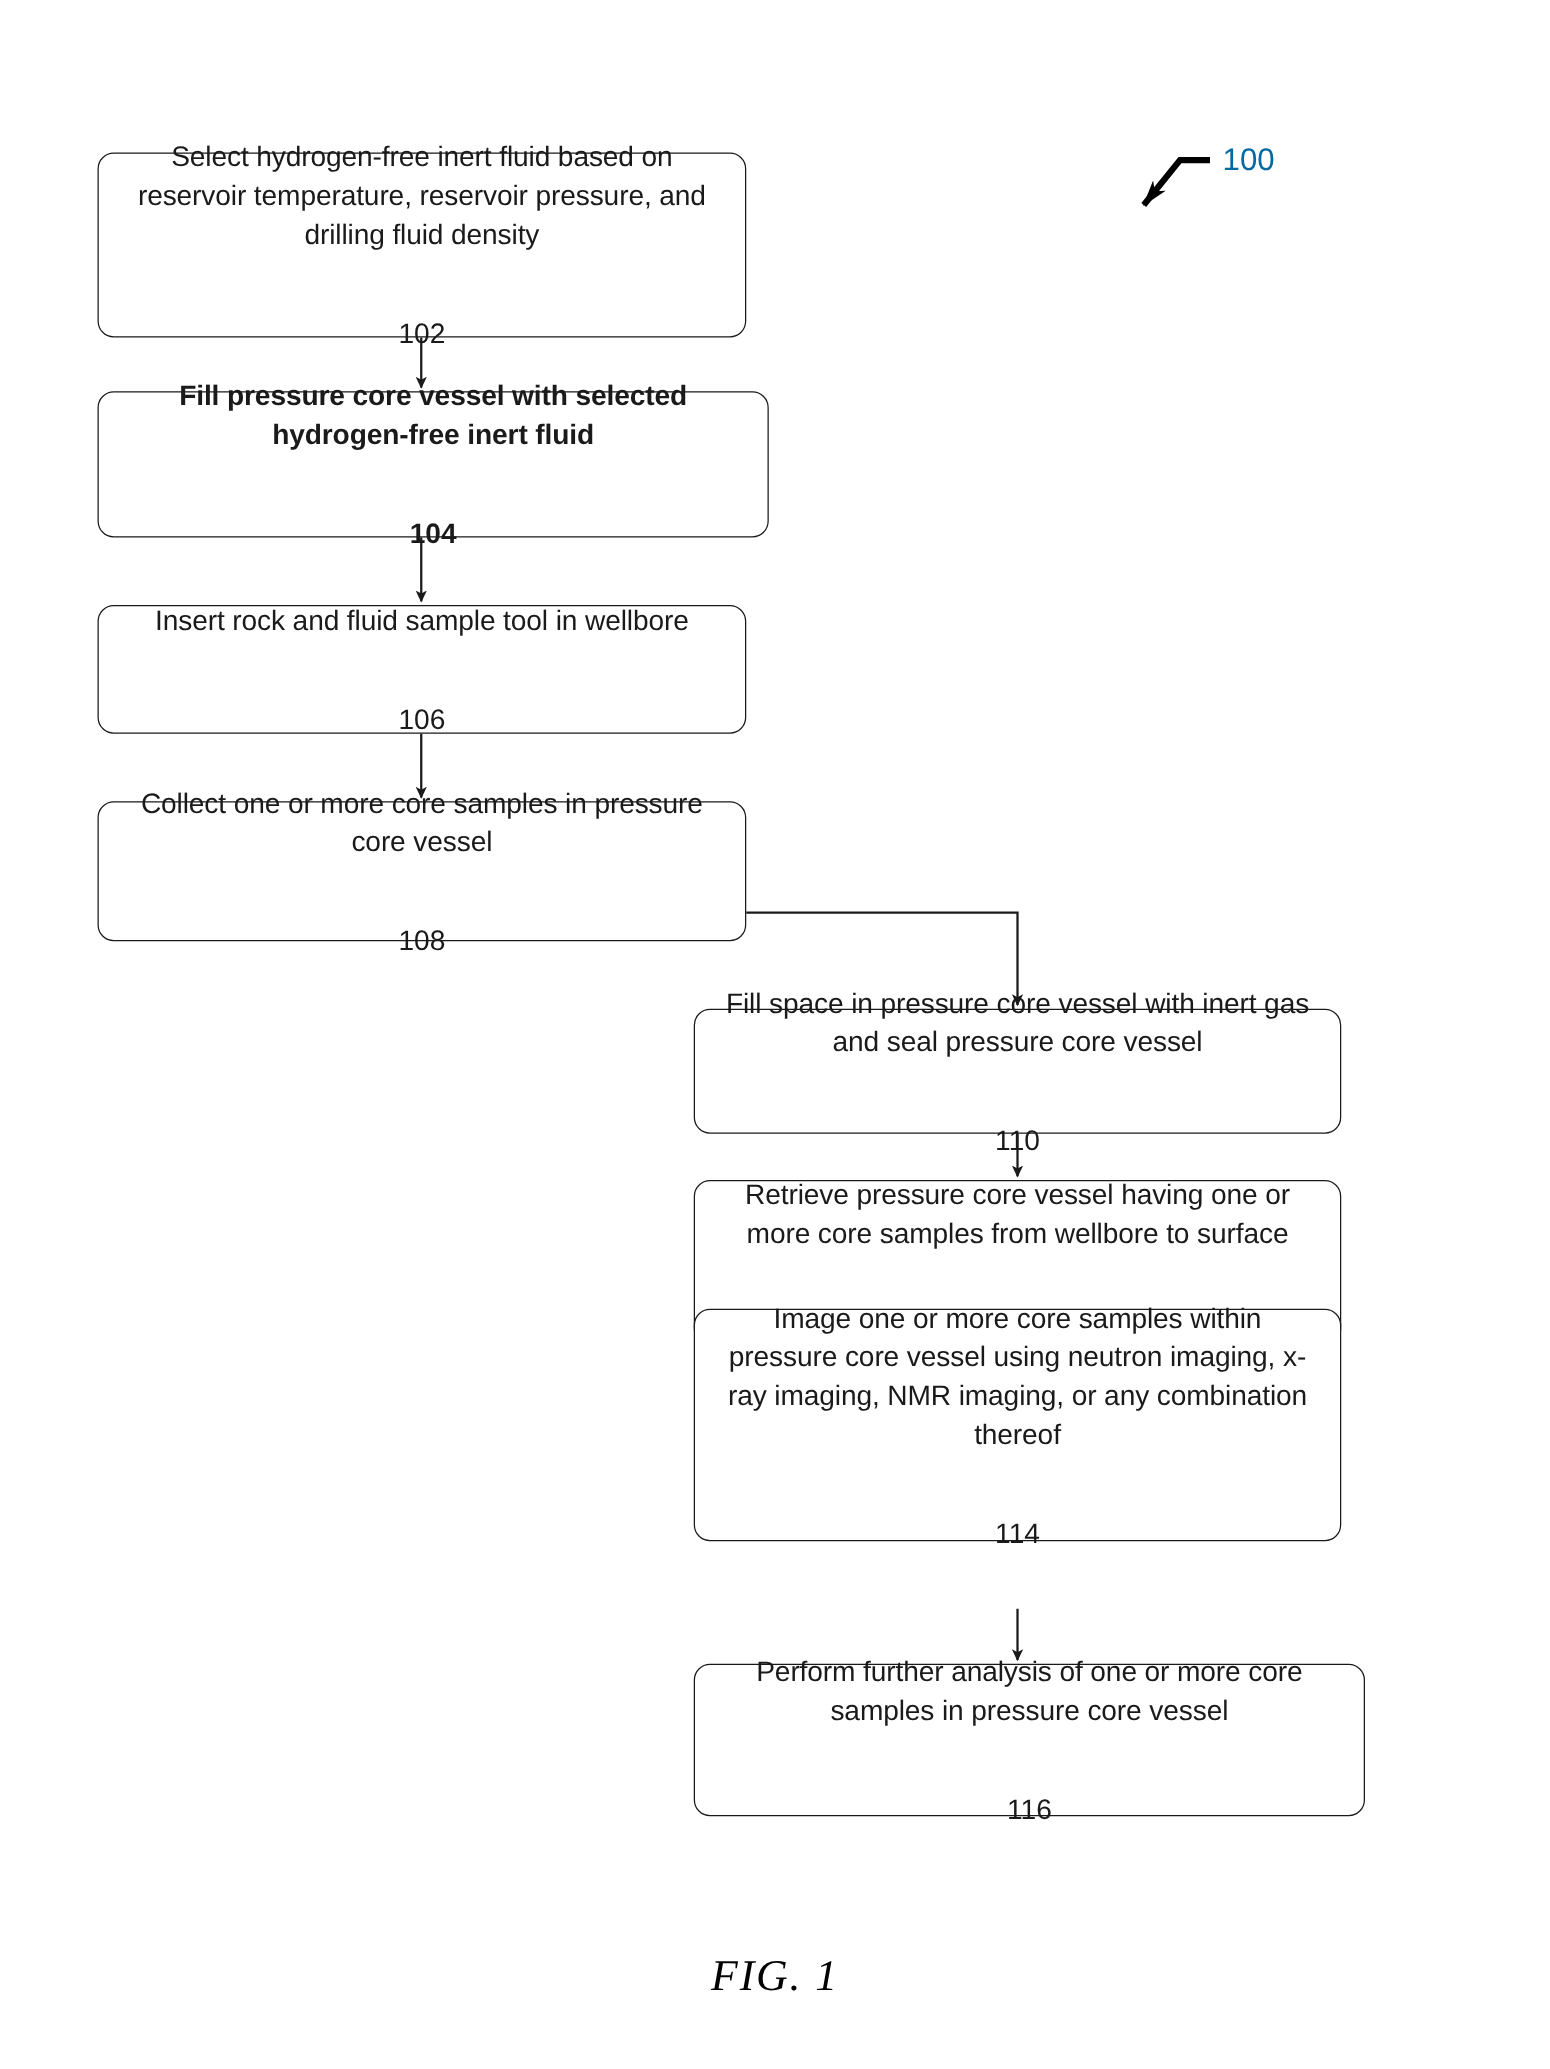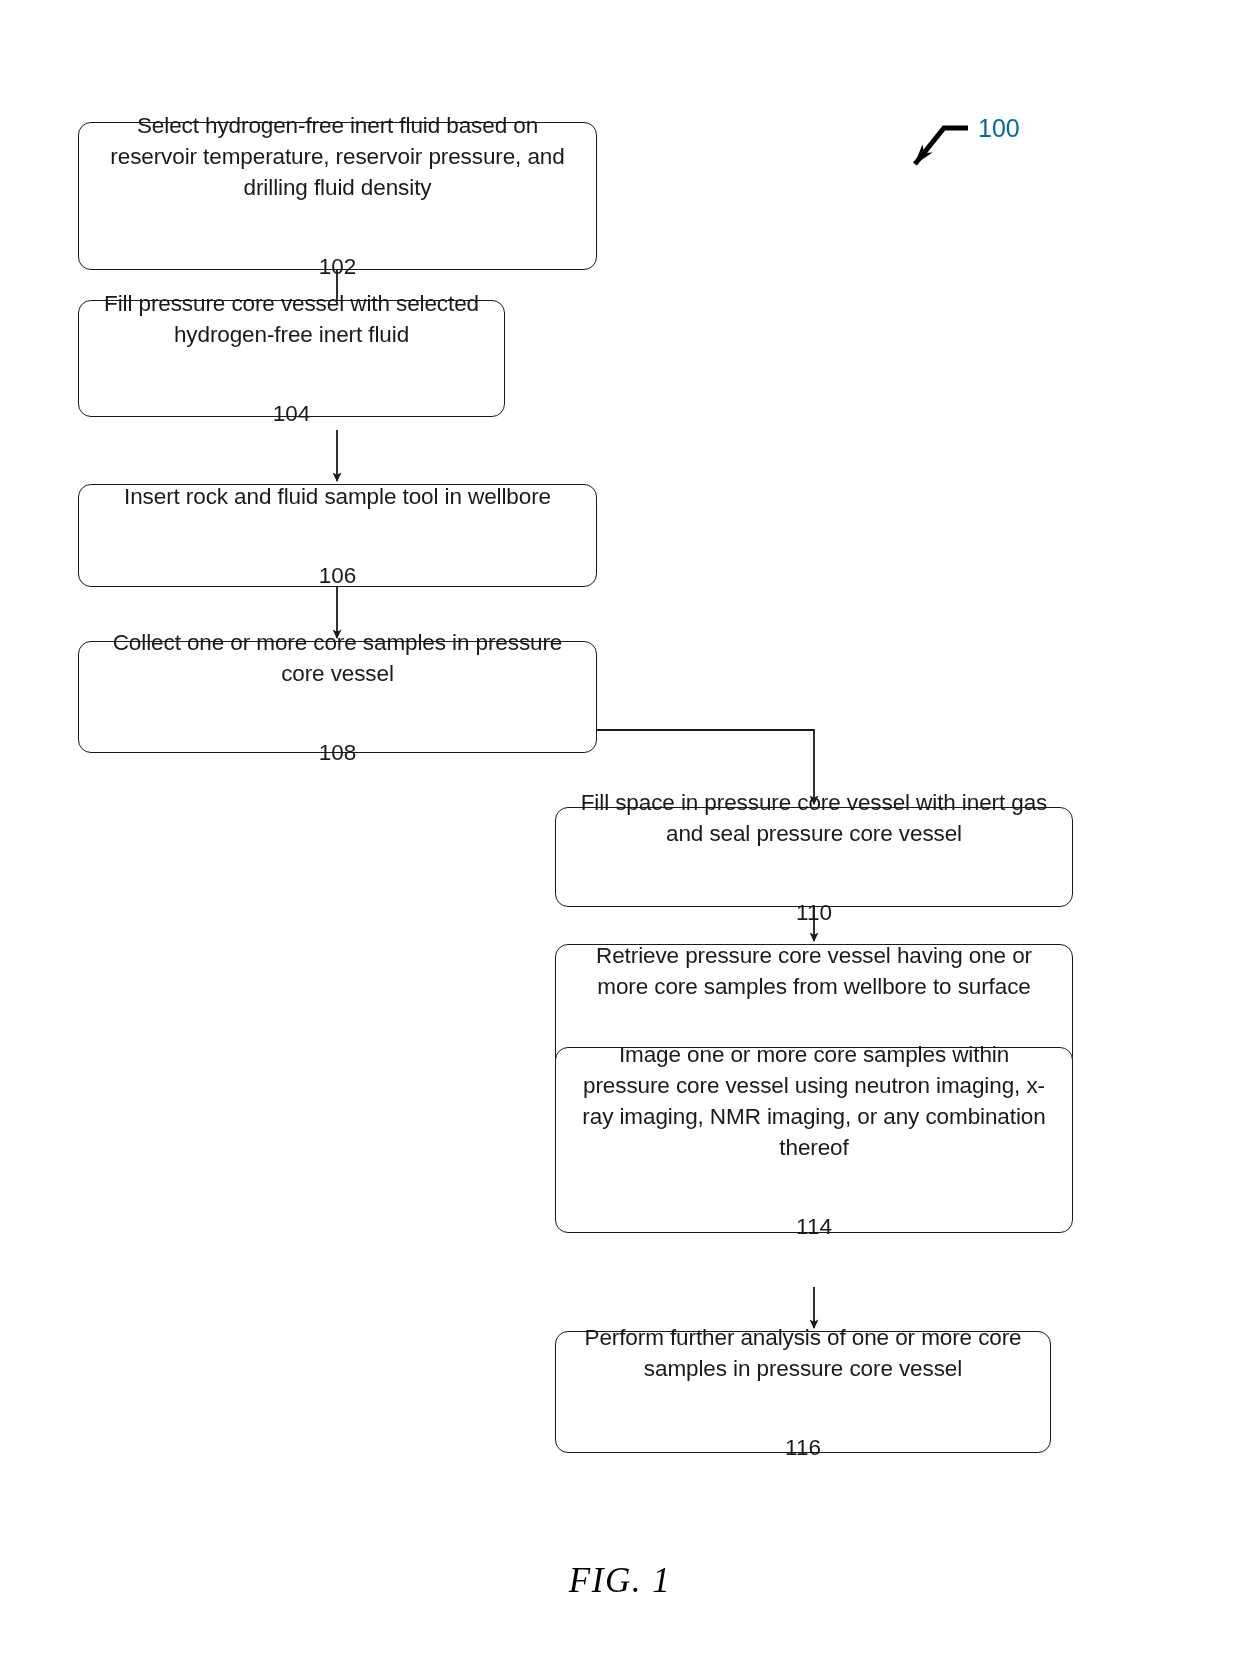--- a/index.html
+++ b/index.html
@@ -60,28 +60,28 @@
   }
   .flow-box .box-ref {
     font-size: 22.5px;
     line-height: 31px;
     color: #1a1a1a;
     margin-top: 48px;
   }
 
   
   #box-102 { left: 78px;  top: 122px;  width: 519px; height: 148px; }
-  #box-104 { left: 78px;  top: 300px;  width: 427px; height: 117px; }
+  #box-104 { left: 78px;  top: 313px;  width: 537px; height: 117px; font-weight: bold; }
   #box-106 { left: 78px;  top: 484px;  width: 519px; height: 103px; }
   #box-108 { left: 78px;  top: 641px;  width: 519px; height: 112px; }
 
   #box-110 { left: 555px; top: 807px;  width: 518px; height: 100px; }
   #box-112 { left: 555px; top: 944px;  width: 518px; height: 132px; }
   #box-114 { left: 555px; top: 1047px; width: 518px; height: 186px; }
-  #box-116 { left: 555px; top: 1331px; width: 496px; height: 122px; }
+  #box-116 { left: 555px; top: 1331px; width: 537px; height: 122px; }
 
   
   #ref-100-label {
     position: absolute;
     left: 978px;
     top: 113px;
     font-size: 25px;
     line-height: 30px;
     color: #0369a1;
     z-index: 3;

